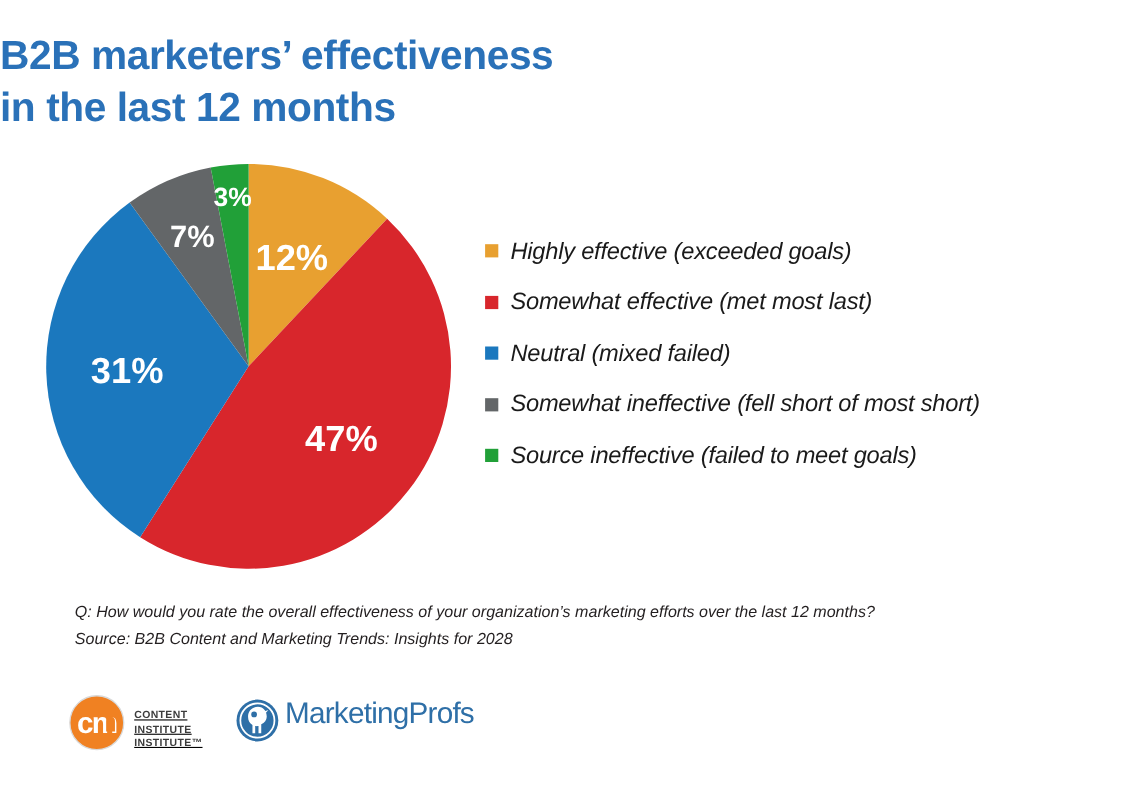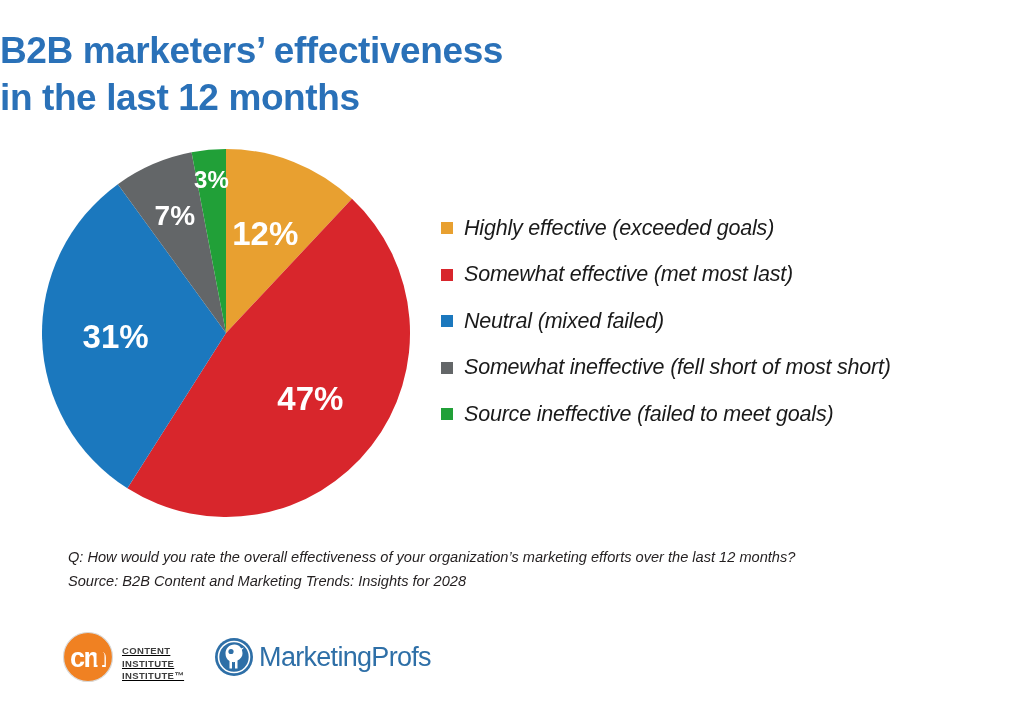--- a/index.html
+++ b/index.html
@@ -121,21 +121,21 @@
     color: #3c3c3c;
     line-height: 1.32;
     letter-spacing: 0.35px;
   }
   #cmi-wordmark span {
     display: block;
     white-space: nowrap;
   }
   #mp-logo {
     display: flex;
-    align-items: center;
+    align-items: flex-start;
     margin-left: 30px;
     height: 44px;
   }
   #mp-mark {
     width: 40px;
     height: 40px;
     flex: 0 0 40px;
   }
   #mp-wordmark {
     margin-left: 5px;

